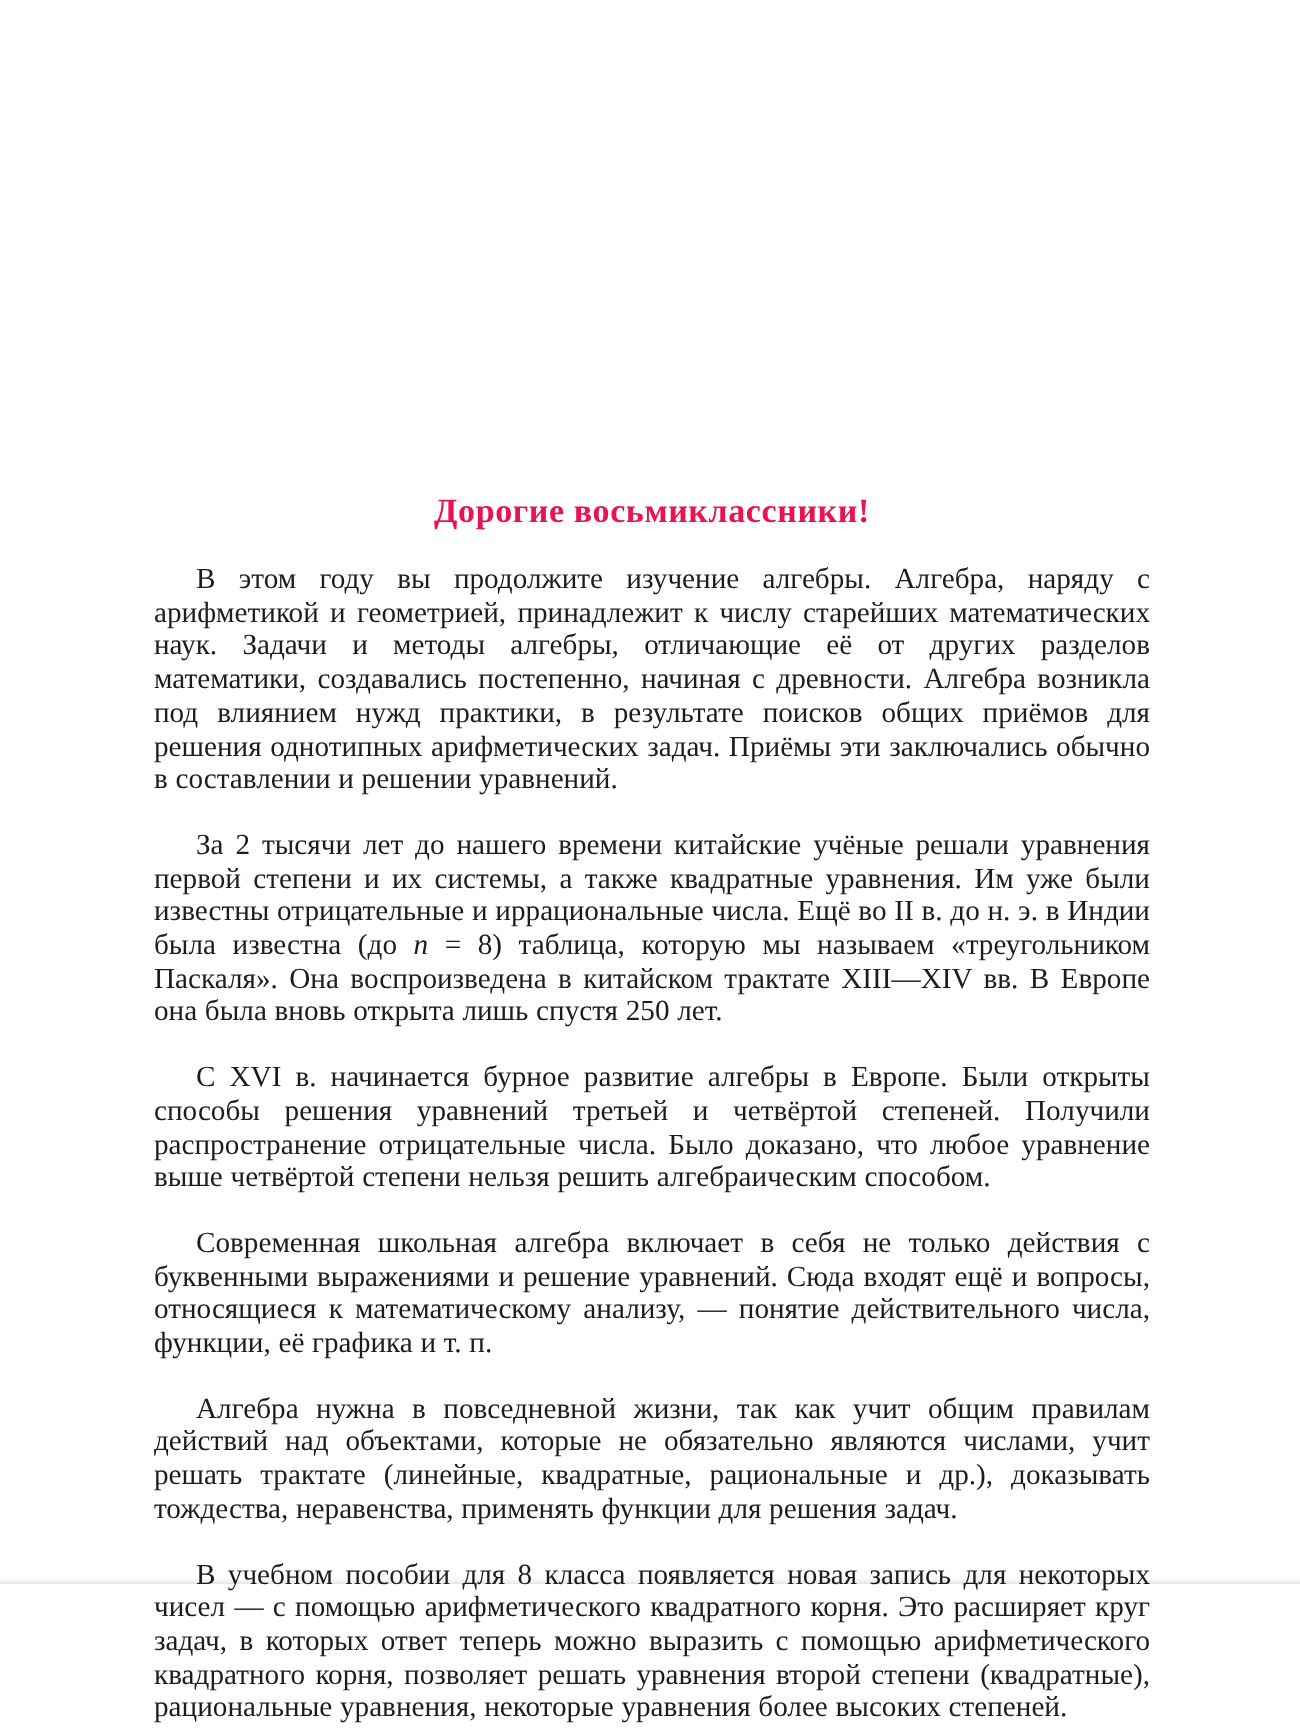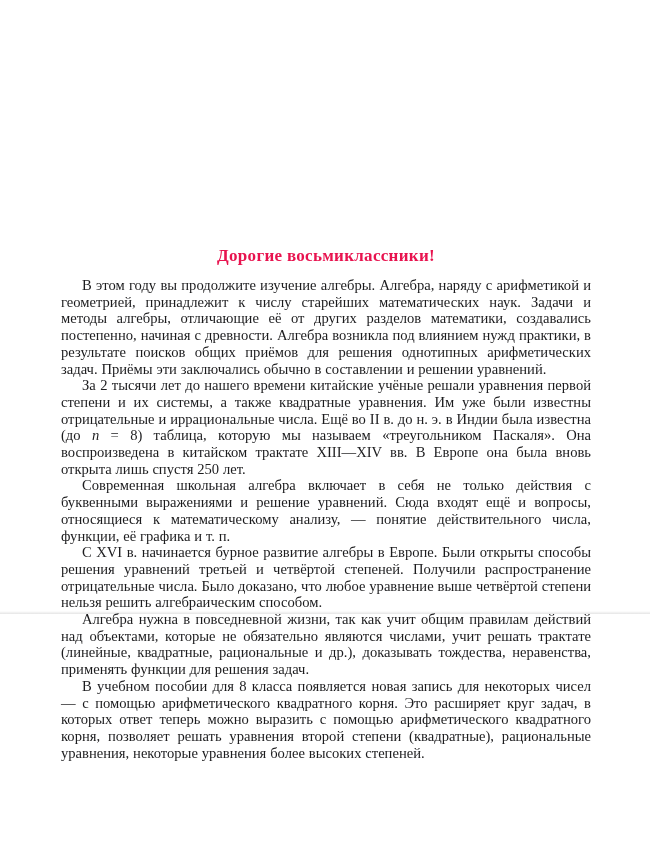--- a/index.html
+++ b/index.html
@@ -10,21 +10,21 @@
     body {
       width: 650px;
       height: 865px;
       overflow: hidden;
       font-family: "Liberation Serif", "DejaVu Serif", serif;
       color: #1c1c1e;
     }
     .book-page {
       box-sizing: border-box;
       width: 650px;
-      height: 614px;
+      height: 792px;
       padding: 246px 59px 0 61px;
       background: #ffffff;
       position: relative;
       border-radius: 30px;
     }
     
     .book-page::after {
       content: "";
       position: absolute;
       left: 0; right: 0; bottom: 0;
@@ -42,41 +42,41 @@
     }
     .text-block {
       font-size: 14.6px;
       line-height: 16.7px;
       text-align: justify;
       hyphens: auto;
       -webkit-hyphens: auto;
       word-spacing: 0.2px;
     }
     .para {
-      margin: 0;
+      margin: 16px;
       padding: 0;
       text-indent: 21px;
     }
     .math-var {
       font-style: italic;
       font-family: "Liberation Serif", "DejaVu Serif", serif;
     }
   </style>
 </head>
 <body>
 
 <div class="book-page" lang="ru">
   <h1 class="page-title">Дорогие восьмиклассники!</h1>
 
   <section class="text-block">
     <p class="para">В этом году вы продолжите изучение алгебры. Алгебра, наряду с арифметикой и геометрией, принадлежит к числу старейших математических наук. Задачи и методы алгебры, отличающие её от других разделов математики, создавались постепенно, начиная с древности. Алгебра возникла под влиянием нужд практики, в результате поисков общих приёмов для решения однотипных арифметических задач. Приёмы эти заключались обычно в составлении и решении уравнений.</p>
 
     <p class="para"><span>За 2 тысячи лет до нашего времени китайские учёные решали уравнения первой степени и их системы, а также квадратные уравнения. Им уже были известны отрицательные и иррациональные числа. Ещё во II в. до н. э. в Индии была известна (до </span><em class="math-var">n</em><span> = 8) таблица, которую мы называем «треугольником Паскаля». Она воспроизведена в китайском трактате XIII—XIV вв. В Европе она была вновь открыта лишь спустя 250 лет.</span></p>
 
+    <p class="para">С XVI в. начинается бурное развитие алгебры в Европе. Были открыты способы решения уравнений третьей и четвёртой степеней. Получили распространение отрицательные числа. Было доказано, что любое уравнение выше четвёртой степени нельзя решить алгебраическим способом.</p>
+
     <p class="para">Современная школьная алгебра включает в себя не только действия с буквенными выражениями и решение уравнений. Сюда входят ещё и вопросы, относящиеся к математическому анализу, — понятие действительного числа, функции, её графика и т. п.</p>
-
-    <p class="para">С XVI в. начинается бурное развитие алгебры в Европе. Были открыты способы решения уравнений третьей и четвёртой степеней. Получили распространение отрицательные числа. Было доказано, что любое уравнение выше четвёртой степени нельзя решить алгебраическим способом.</p>
 
     <p class="para">Алгебра нужна в повседневной жизни, так как учит общим правилам действий над объектами, которые не обязательно являются числами, учит решать трактате (линейные, квадратные, рациональные и др.), доказывать тождества, неравенства, применять функции для решения задач.</p>
 
     <p class="para">В учебном пособии для 8 класса появляется новая запись для некоторых чисел — с помощью арифметического квадратного корня. Это расширяет круг задач, в которых ответ теперь можно выразить с помощью арифметического квадратного корня, позволяет решать уравнения второй степени (квадратные), рациональные уравнения, некоторые уравнения более высоких степеней.</p>
   </section>
 </div>
 
 </body></html>

